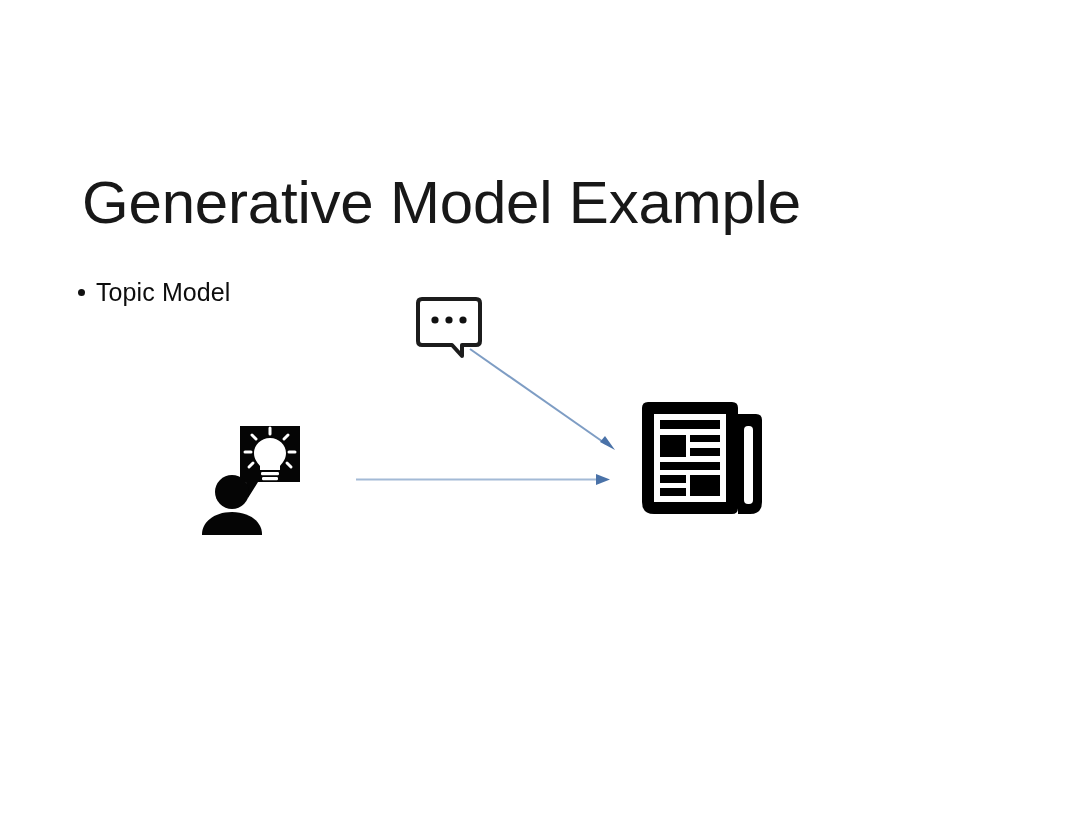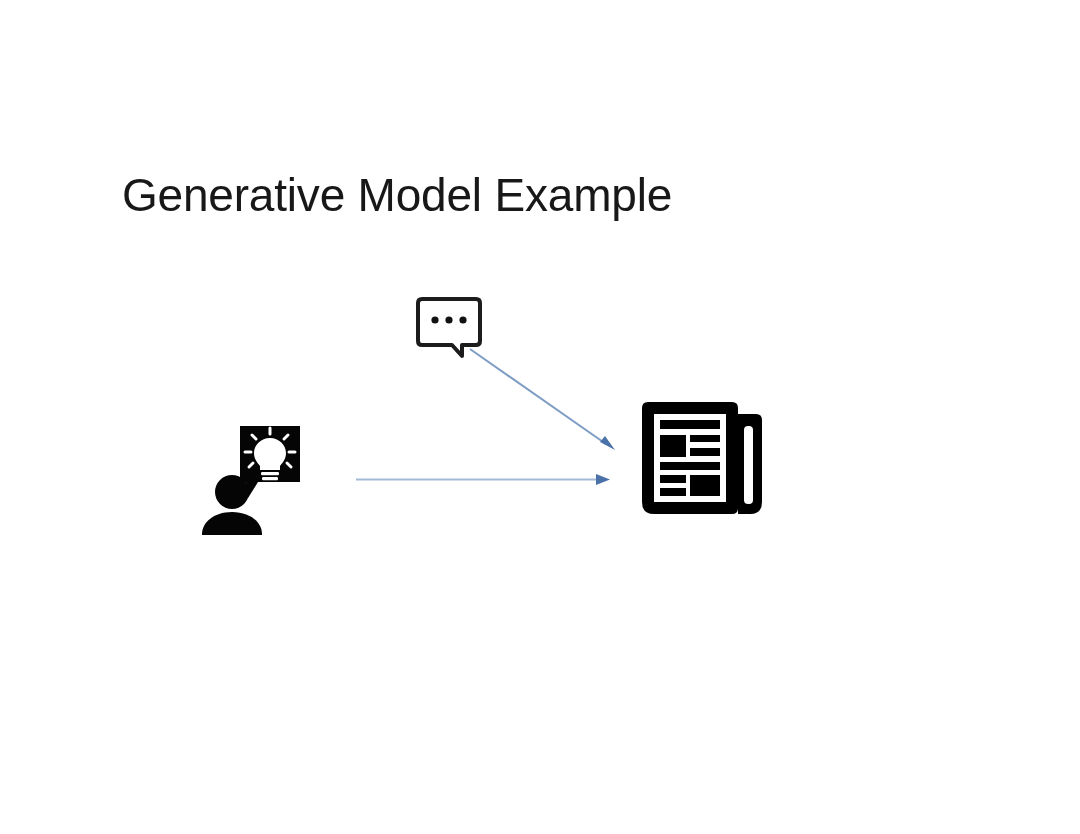--- a/index.html
+++ b/index.html
@@ -12,27 +12,26 @@
     width: 1080px;
     height: 834px;
     background: #ffffff;
     overflow: hidden;
     font-family: "Liberation Sans", sans-serif;
   }
   #slide-title {
     position: absolute;
     left: 82px;
     top: 170px;
-    font-size: 46px;
+    font-size: 60px;
     font-weight: 300;
     color: #181818;
     letter-spacing: -0.2px;
     white-space: nowrap;
     line-height: 1.1;
-    margin-left: 40px;
   }
   #bullet-row {
     position: absolute;
     left: 78px;
     top: 278px;
     display: flex;
     align-items: baseline;
     gap: 11px;
   }
   #bullet-dot {
@@ -61,20 +60,24 @@
   #arrow-horizontal  { left: 352px; top: 466px; }
   svg { display: block; overflow: visible; }
 </style>
 </head>
 <body>
 
 <div id="slide">
 
   <div id="slide-title">Generative Model Example</div>
 
+  <div id="bullet-row">
+    <span id="bullet-dot"></span>
+    <span id="bullet-text">Topic Model</span>
+  </div>
 
   <div class="fig" id="chat-bubble-icon">
     <svg width="76" height="68" viewBox="0 0 76 68" aria-hidden="true">
       <path d="M6 9 Q6 5 10 5 L64 5 Q68 5 68 9 L68 47 Q68 51 64 51 L50 51 L50 62 L40 51 L10 51 Q6 51 6 47 Z" fill="#FFFFFF" stroke="#1C1C1C" stroke-width="4" stroke-linejoin="round"></path>
       <circle cx="23" cy="26" r="3.6" fill="#111111"></circle>
       <circle cx="37" cy="26" r="3.6" fill="#111111"></circle>
       <circle cx="51" cy="26" r="3.6" fill="#111111"></circle>
     </svg>
   </div>
 

